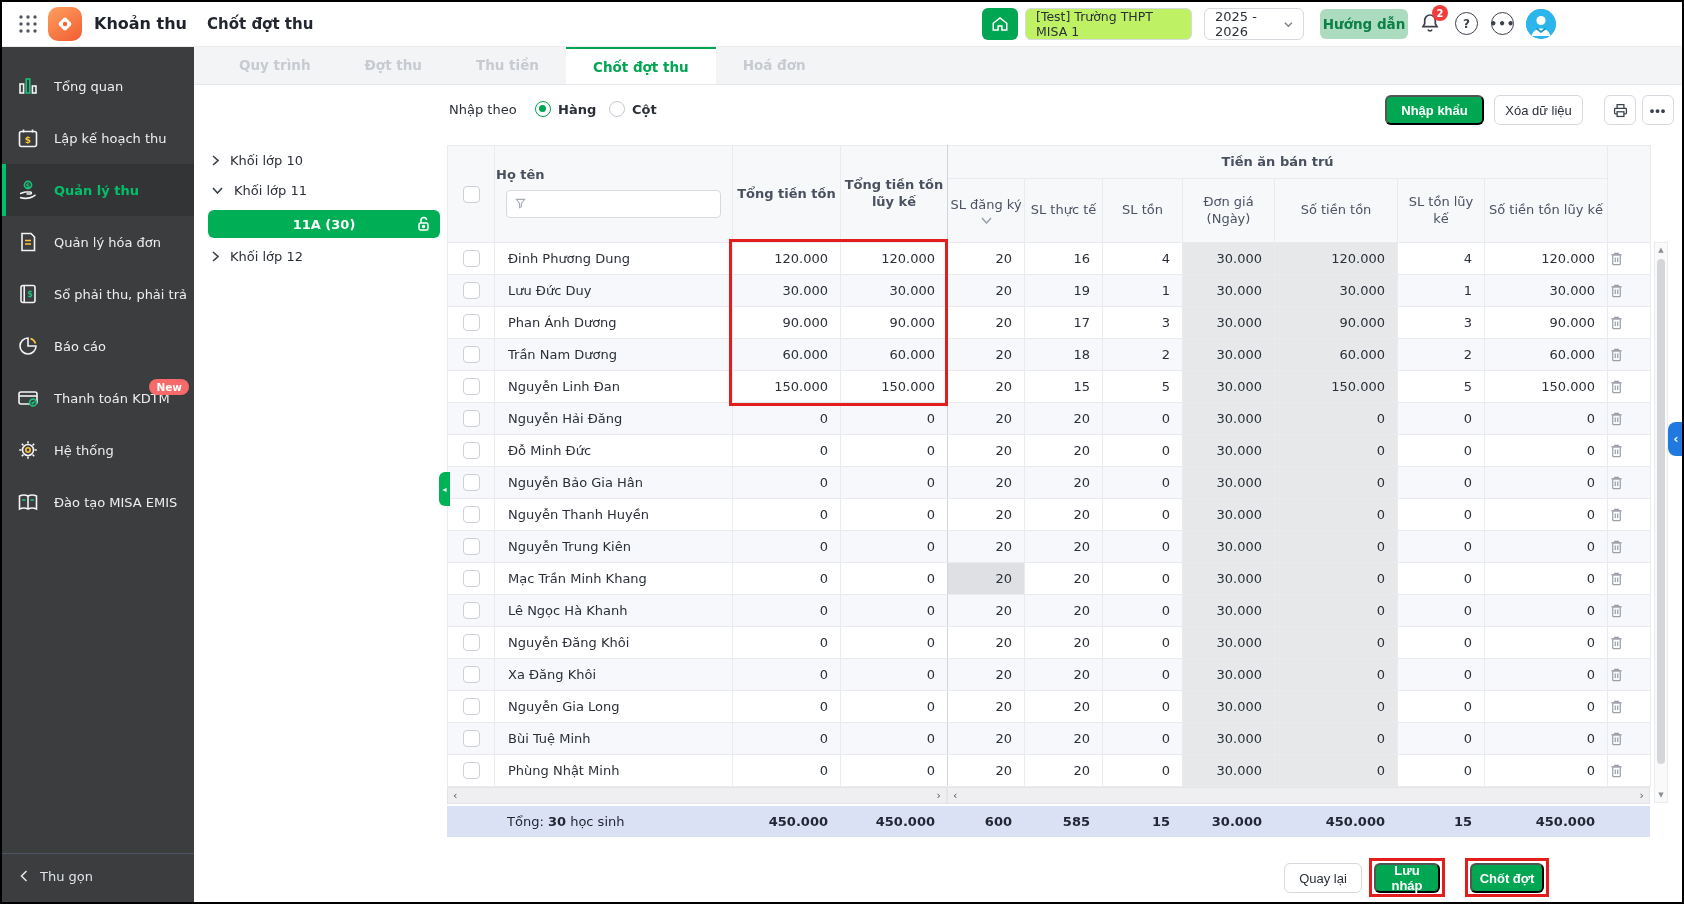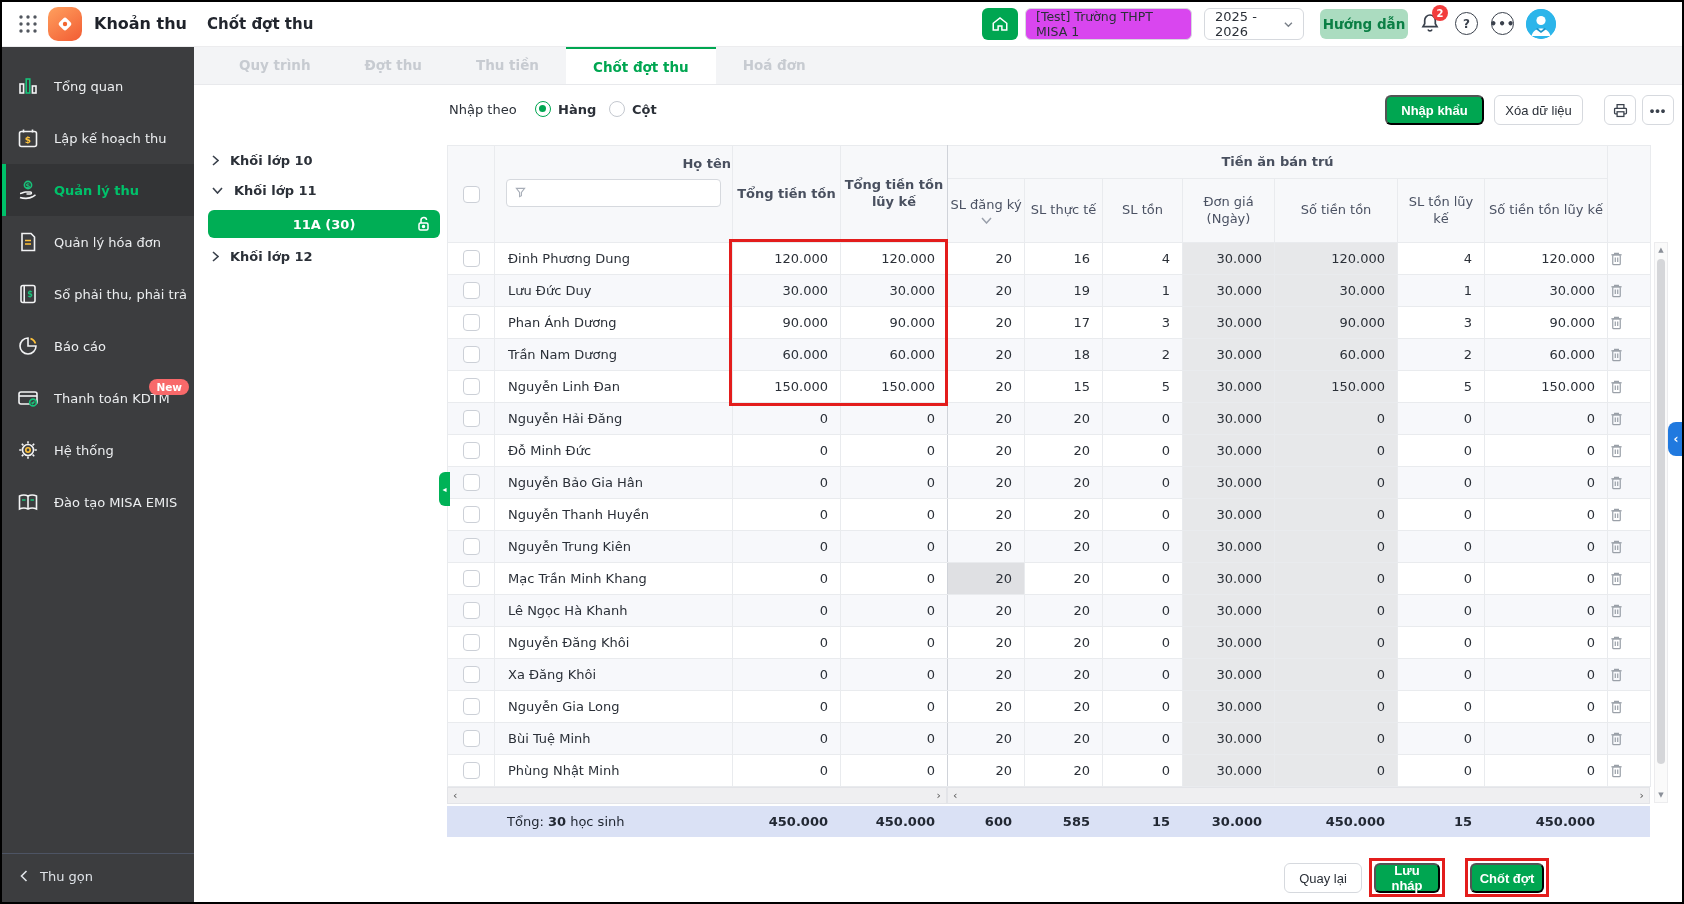--- a/index.html
+++ b/index.html
@@ -9,21 +9,21 @@
   
   .topbar{position:absolute;left:0;top:0;right:0;height:44px;background:#fff;border-bottom:1px solid #ececee;z-index:5;}
   .grid-ico{position:absolute;left:16px;top:12px;width:20px;height:20px;}
   .logo{position:absolute;left:46px;top:5px;width:34px;height:34px;border-radius:10px;
         background:linear-gradient(145deg,#ffa05e,#f25c33);display:flex;align-items:center;justify-content:center;}
   .app-title{position:absolute;left:92px;top:0;height:44px;line-height:44px;font-size:16px;font-weight:bold;color:#1e222a;}
   .page-title{position:absolute;left:205px;top:0;height:44px;line-height:44px;font-size:15px;font-weight:600;color:#23272f;}
   .home-btn{position:absolute;left:980px;top:6px;width:36px;height:32px;border-radius:6px;background:#00a651;
             display:flex;align-items:center;justify-content:center;}
   .school-box{position:absolute;left:1023px;top:6px;width:167px;height:32px;border:1px solid #d6d9de;border-radius:6px;
-              box-sizing:border-box;display:flex;align-items:flex-start;padding:0 10px;font-size:12.5px;background:#d946ef;}
+              box-sizing:border-box;display:flex;align-items:flex-start;padding:0 10px;font-size:12.5px;background:#bef264;}
   .year-box{position:absolute;left:1202px;top:6px;width:100px;height:32px;border:1px solid #d6d9de;border-radius:6px;
             box-sizing:border-box;display:flex;align-items:center;justify-content:center;padding:0 10px;font-size:13px;background:#fff;}
   .guide-btn{position:absolute;left:1318px;top:7px;width:88px;height:30px;border-radius:6px;background:#abdcc0;
              color:#0b7f45;font-weight:bold;font-size:13.5px;display:flex;align-items:center;justify-content:center;}
   .bell{position:absolute;left:1416px;top:9px;width:26px;height:26px;}
   .bell-badge{position:absolute;left:1430px;top:3px;min-width:16px;height:16px;border-radius:8px;background:#f23d3d;
               color:#fff;font-size:10px;font-weight:bold;display:flex;align-items:center;justify-content:center;padding:0 3px;box-sizing:border-box;}
   .circle-ico{position:absolute;top:10px;width:23px;height:23px;border:1.6px solid #3a414c;border-radius:50%;
               box-sizing:border-box;display:flex;align-items:center;justify-content:center;color:#3a414c;font-size:12px;font-weight:bold;}
   .avatar{position:absolute;left:1524px;top:7px;width:30px;height:30px;border-radius:50%;background:#2cb5ea;overflow:hidden;}
@@ -59,21 +59,21 @@
   .rdot.off{border:1.6px solid #c4c8cf;}
   .btn{box-sizing:border-box;display:flex;align-items:center;justify-content:center;font-size:13px;border-radius:6px;cursor:pointer;}
   .btn.green{background:#00a651;color:#fff;font-weight:600;}
   .btn.white{background:#fff;border:1px solid #d6d9de;color:#2b3038;}
   #btn-import{position:absolute;left:1383px;top:93px;width:99px;height:30px;}
   #btn-clear{position:absolute;left:1492px;top:93px;width:89px;height:30px;}
   #btn-print{position:absolute;left:1602px;top:93px;width:32px;height:30px;}
   #btn-more{position:absolute;left:1640px;top:93px;width:32px;height:30px;font-weight:bold;color:#3a414c;letter-spacing:1px;}
 
   
-  .tnode{position:absolute;left:210px;height:22px;display:flex;align-items:center;gap:11px;font-size:13px;color:#2b3038;cursor:pointer;font-weight:bold;}
+  .tnode{position:absolute;left:210px;height:22px;display:flex;align-items:center;gap:11px;font-size:13px;color:#2b3038;cursor:pointer;}
   .pill{position:absolute;left:206px;top:208px;width:232px;height:28px;background:#00ae55;border-radius:6px;color:#fff;
         font-weight:bold;font-size:13px;display:flex;align-items:center;justify-content:center;}
   .pill svg{position:absolute;right:9px;top:6px;}
 
   
   .table-zone{position:absolute;left:445px;top:143px;width:1203px;font-size:13px;}
   table.grid{border-collapse:collapse;table-layout:fixed;width:1203px;}
   .grid th,.grid td{border:1px solid #e9ebee;overflow:hidden;box-sizing:border-box;}
   .grid thead th{background:#f7f8fa;color:#49505f;font-size:13px;font-weight:600;white-space:normal;line-height:1.3;}
   .grid thead tr.h2 th{font-weight:500;color:#4b5263;}
@@ -81,21 +81,21 @@
   .grid tbody tr.stripe td{background:#f7f8fb;}
   .grid td.num{text-align:right;padding-right:12px;}
   .grid td.c-name{text-align:left;padding-left:13px;}
   .grid tbody td.gray{background:#e7e8ea !important;}
   .grid tbody td.focus{background:#dfe0e3 !important;}
   .grid .fz{border-right:1px solid #d0d3d9;}
   .grid td.c-check,.grid th.c-check{text-align:center;}
   .cb{display:inline-block;width:15px;height:15px;border:1.5px solid #ccd0d7;border-radius:4px;background:#fff;vertical-align:middle;}
   .filter-wrap{margin:6px 10px 9px 10px;height:26px;border:1px solid #d6d9de;border-radius:4px;background:#fff;
                display:flex;align-items:center;padding:0 8px;gap:6px;}
-  .name-h{font-weight:600;padding-top:9px;text-align:right;}
+  .name-h{font-weight:600;padding-top:20px;text-align:left;}
   .c-trash{text-align:center;cursor:pointer;}
   .hstrip{display:flex;width:1203px;height:17px;}
   .hs{background:#efeff1;border:1px solid #e3e4e8;box-sizing:border-box;display:flex;align-items:center;
       justify-content:space-between;padding:0 5px;color:#555;font-size:11px;line-height:1;}
   table.total{border-collapse:collapse;table-layout:fixed;width:1203px;margin-top:2px;}
   .total td{height:29px;background:#dae1f5;font-weight:bold;color:#222833;white-space:nowrap;}
   .total td.num{text-align:right;padding-right:12px;}
   .total td.t-name{padding-left:13px;font-weight:normal;}
   .total td.t-name b{font-weight:bold;}
 

